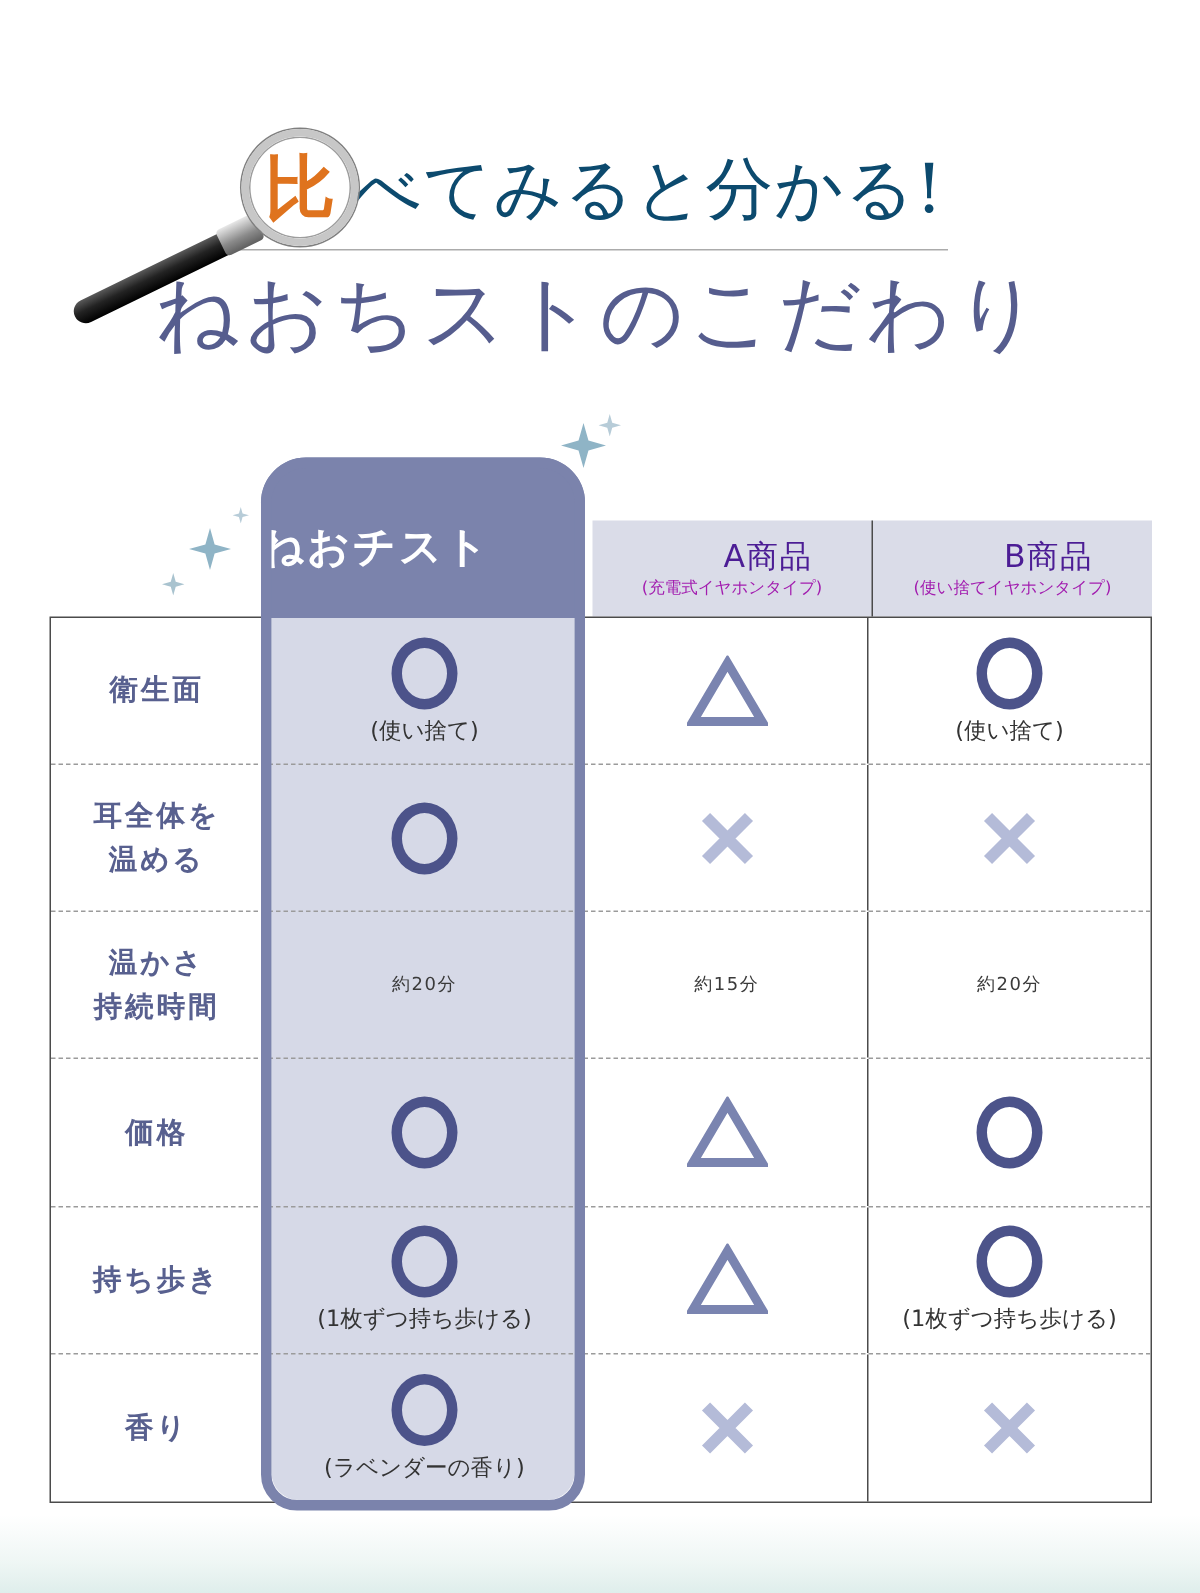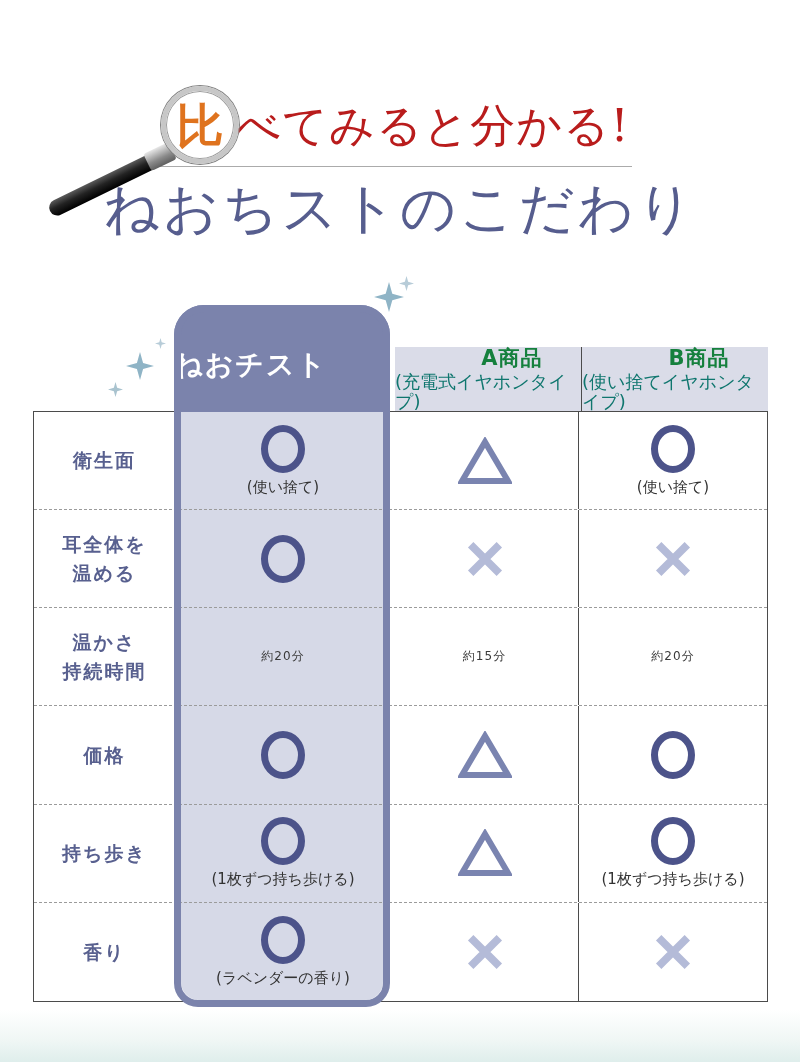--- a/index.html
+++ b/index.html
@@ -12,37 +12,37 @@
       transform:rotate(-26deg);transform-origin:left center;z-index:5;}
   .mag-ferrule{position:absolute;left:146px;top:147px;width:28px;height:19px;border-radius:3px;
       background:linear-gradient(180deg,#e8e8e8,#8a8a8a 60%,#5f5f5f);
       transform:rotate(-26deg);z-index:5;}
   .mag-lens{position:absolute;left:161px;top:86px;width:68px;height:68px;border-radius:50%;
       border:5px solid #c7c7c7;box-shadow:0 0 0 1px #7f7f7f, inset 0 0 0 1px #9d9d9d;
       background:rgba(255,255,255,0.93);display:flex;align-items:center;justify-content:center;z-index:6;}
   .mag-char{font-family:"DejaVu Serif","Liberation Serif",serif;font-size:47px;font-weight:600;
       color:#df731e;line-height:1;}
   .headline{position:absolute;left:235px;top:99px;font-family:"DejaVu Serif","Liberation Serif",serif;
-      font-size:45px;color:#b91c1c;letter-spacing:1px;line-height:1.2;z-index:4;white-space:nowrap;}
+      font-size:45px;color:#0c4a6e;letter-spacing:1px;line-height:1.2;z-index:4;white-space:nowrap;}
   .headline-underline{position:absolute;left:150px;top:166px;width:482px;height:0;
       border-top:1px solid #ababab;z-index:3;}
   .main-title{position:absolute;left:0;top:175px;width:800px;text-align:center;
       font-family:"DejaVu Serif","Liberation Serif",serif;font-size:55px;color:#565d8e;
       letter-spacing:3px;line-height:1.2;white-space:nowrap;z-index:2;}
 
   
   .sparkle{position:absolute;z-index:6;}
 
   
   .ab-band{position:absolute;left:395px;top:347px;width:373px;height:64px;background:#dadce8;
       display:flex;z-index:1;}
   .ab-col{flex:1;display:flex;flex-direction:column;align-items:center;justify-content:center;gap:2px;}
   .ab-col.b{border-left:1px solid #4b4b4b;}
-  .ab-name{font-size:21px;font-weight:bold;color:#15803d;letter-spacing:1px;line-height:1.1;margin-left:48px;}
-  .ab-sub{font-size:18px;color:#0f766e;letter-spacing:0;line-height:1.1;}
+  .ab-name{font-size:21px;font-weight:normal;color:#4c1d95;letter-spacing:1px;line-height:1.1;margin-left:48px;}
+  .ab-sub{font-size:11px;color:#a21caf;letter-spacing:0;line-height:1.1;}
 
   
   .neo-fill{position:absolute;left:181px;top:412px;width:202px;height:588px;background:#d6d9e7;
       border-radius:0 0 18px 18px;z-index:0;}
   .neo-frame{position:absolute;left:174px;top:305px;width:216px;height:702px;box-sizing:border-box;
       border:7px solid #7b83ac;border-radius:30px 30px 24px 24px;z-index:3;pointer-events:none;}
   .neo-header{position:absolute;left:174px;top:305px;width:216px;height:107px;box-sizing:border-box;
       background:#7b83ac;border-radius:30px 30px 0 0;z-index:2;display:flex;flex-direction:row;
       align-items:center;justify-content:flex-start;padding-top:13px;}
   .neo-name{color:#ffffff;font-size:28px;font-weight:bold;letter-spacing:2px;line-height:1.2;}

